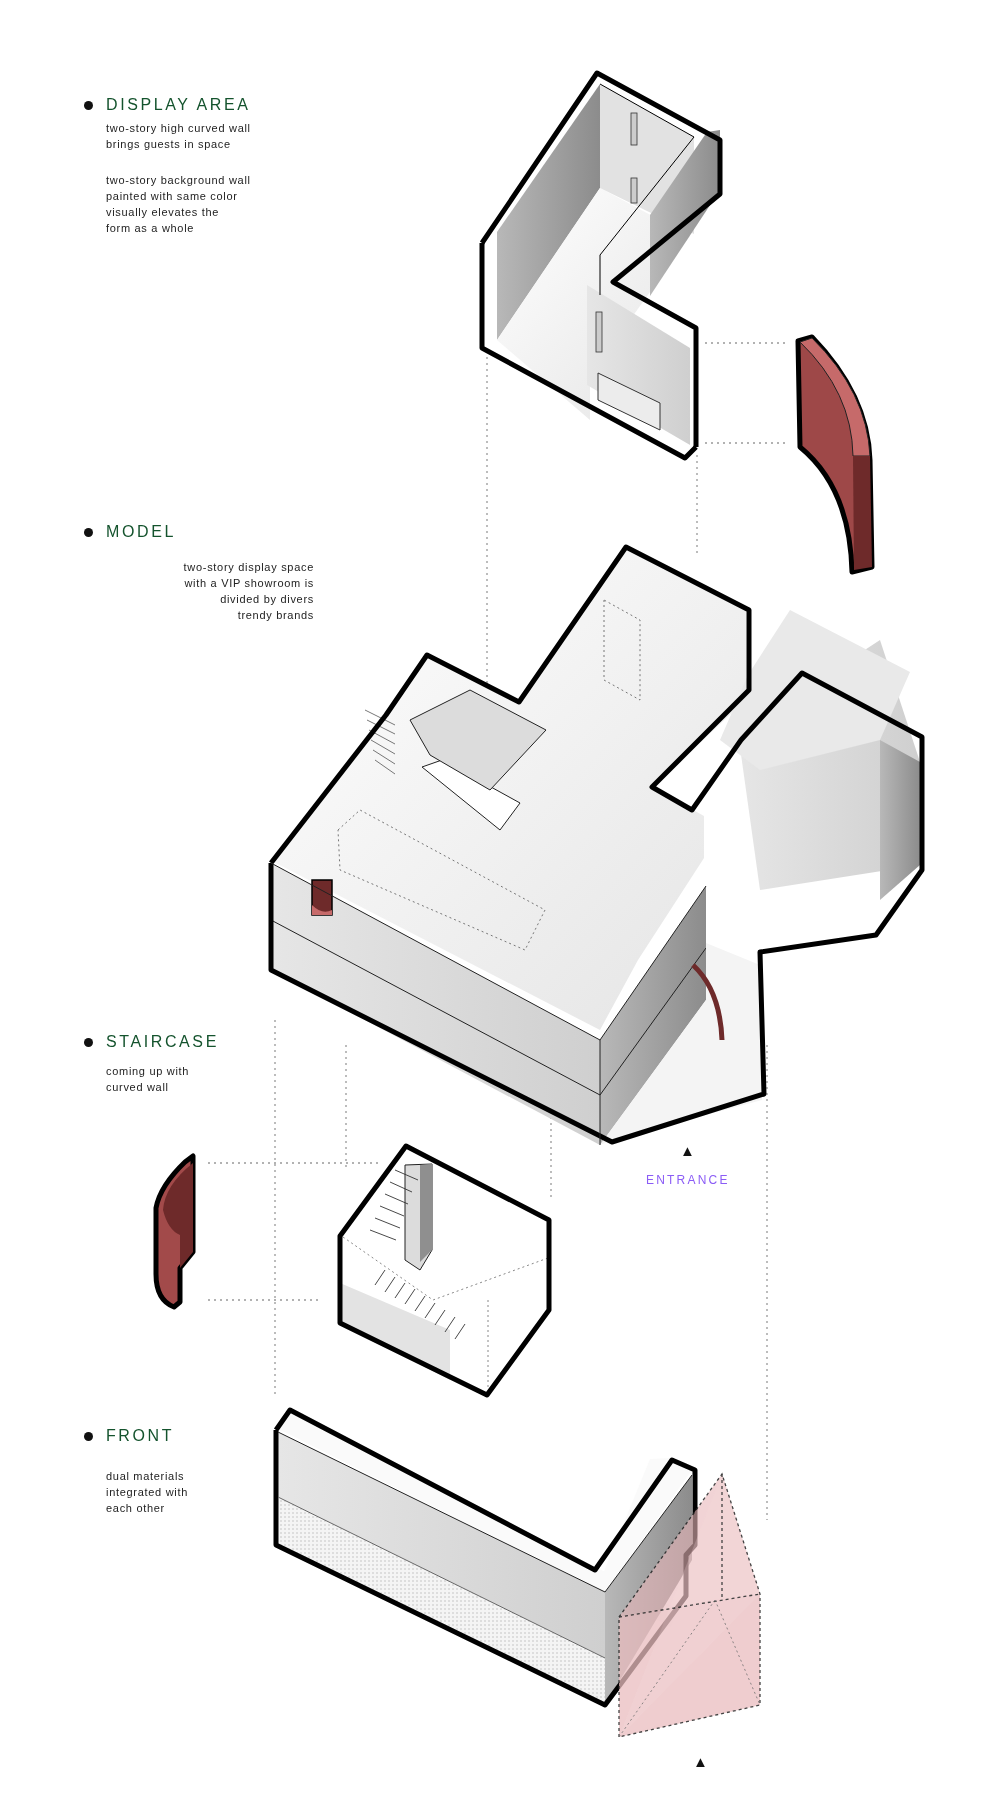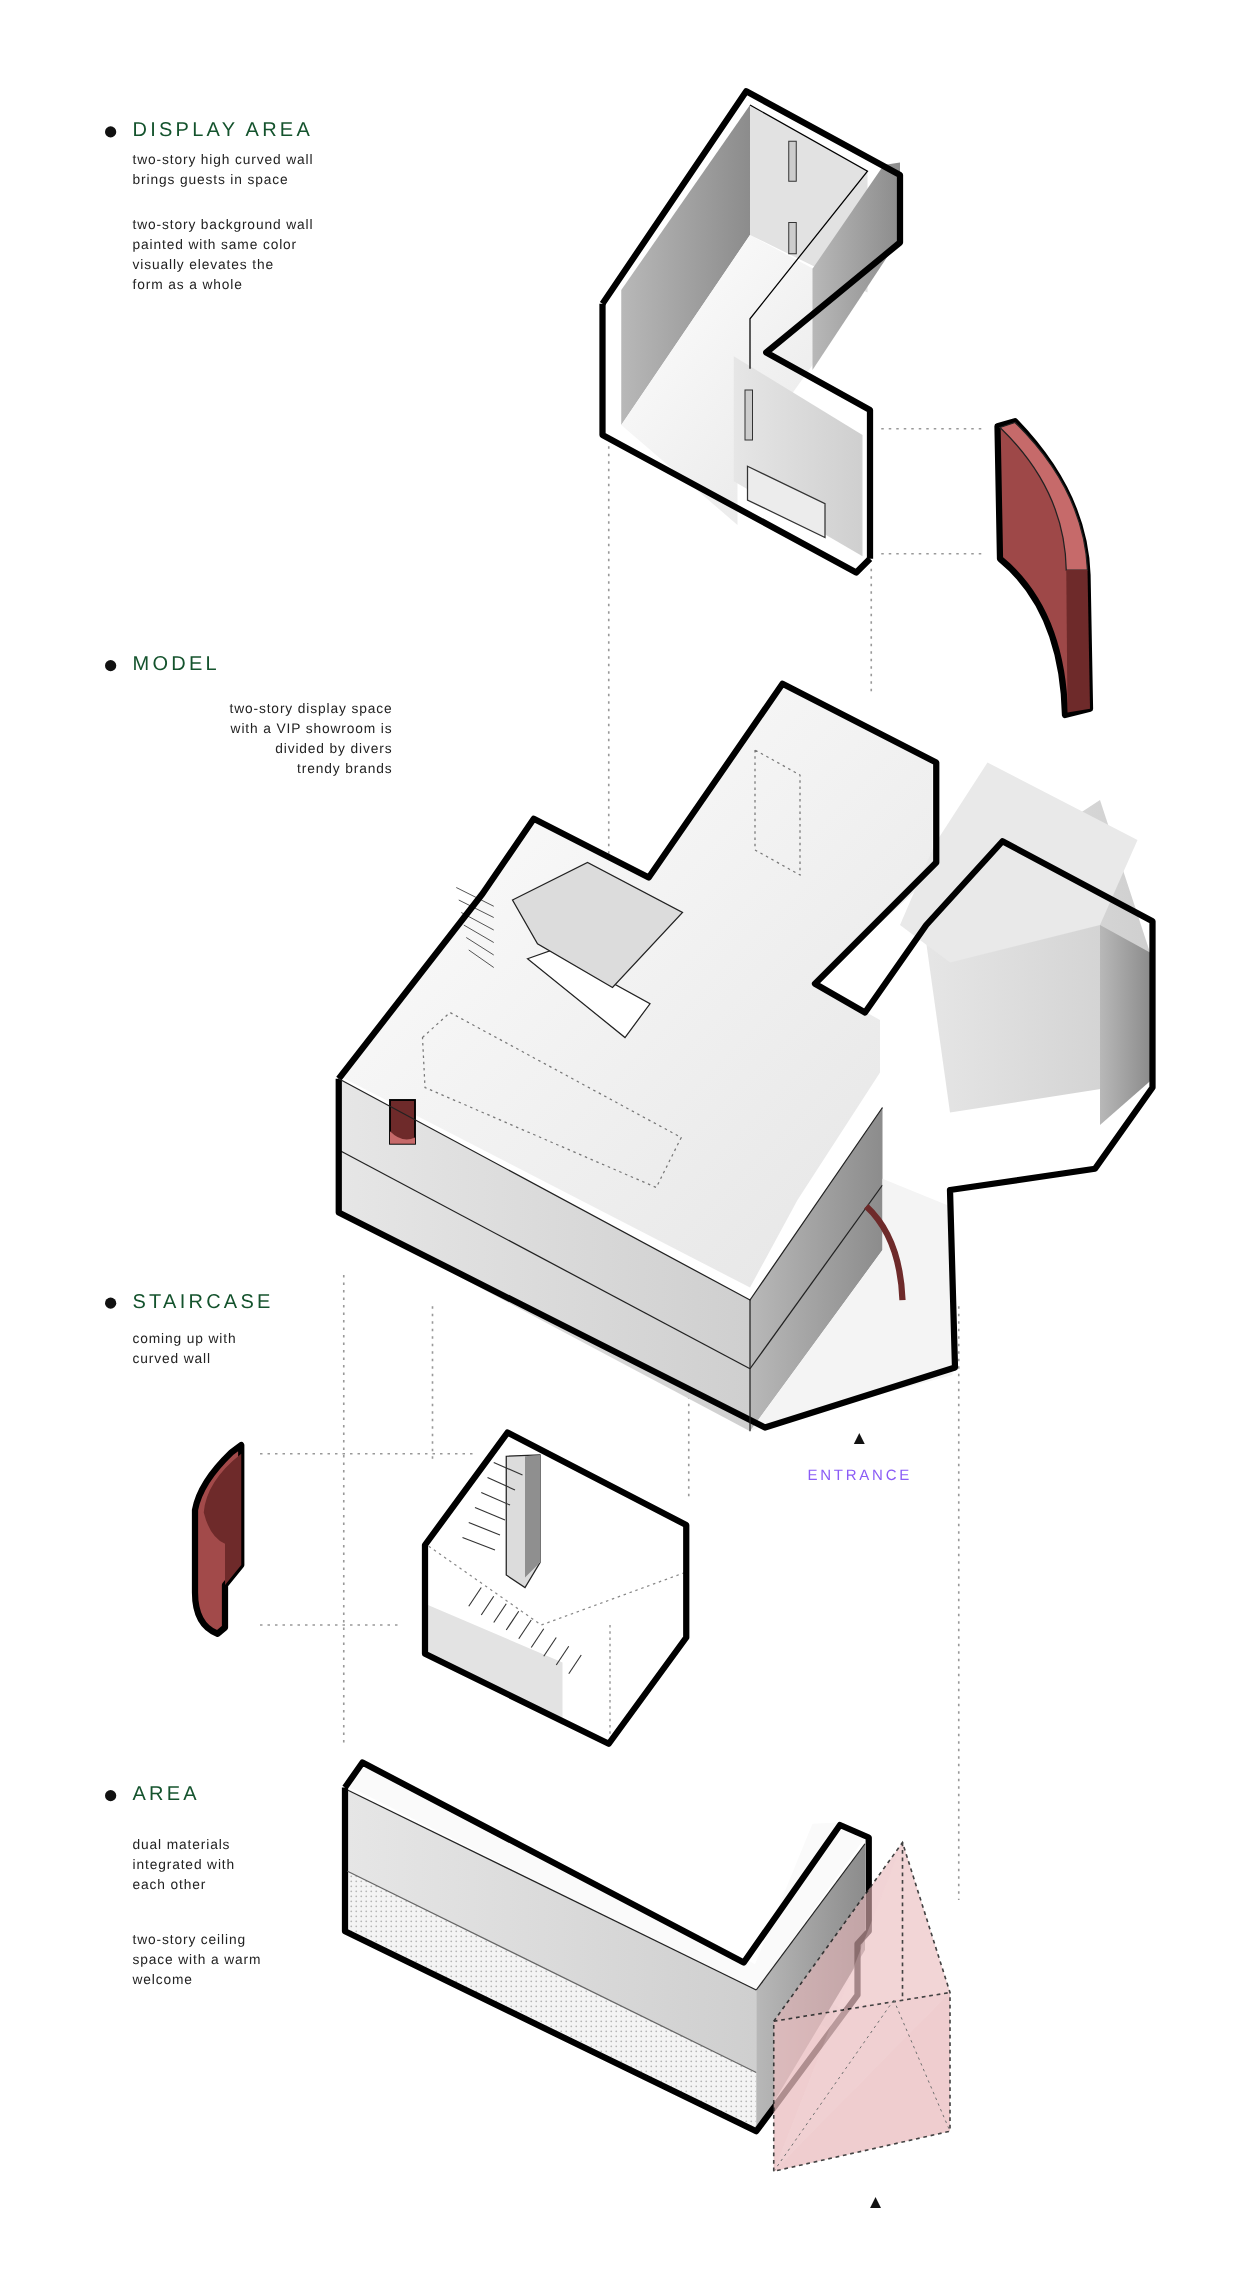--- a/index.html
+++ b/index.html
@@ -43,28 +43,25 @@
       <span class="bullet"></span>
       <span>STAIRCASE</span>
     </p>
   <p class="para" style="margin-top:12px;">coming up with
 curved wall</p>
 </div>
 
 <div class="section" style="top:1427px;">
   <p class="heading">
       <span class="bullet"></span>
-      <span>AREA</span>
+      <span>FRONT</span>
     </p>
   <p class="para" style="margin-top:23px;">dual materials
 integrated with
 each other</p>
-  <p class="para" style="margin-top:28px;">two-story ceiling
-space with a warm
-welcome</p>
 </div>
 
 <div class="label-entrance">ENTRANCE</div>
 <div style="position:absolute;left:680px;top:1142px;font-size:15px;">▲</div>
 <div style="position:absolute;left:693px;top:1753px;font-size:15px;">▲</div>
 
 <svg class="diagram" width="1000" height="1817" viewBox="0 0 1000 1817">
   <defs>
     <linearGradient id="gLight" x1="0" y1="0" x2="1" y2="1">
       <stop offset="0" stop-color="#ffffff"></stop>

